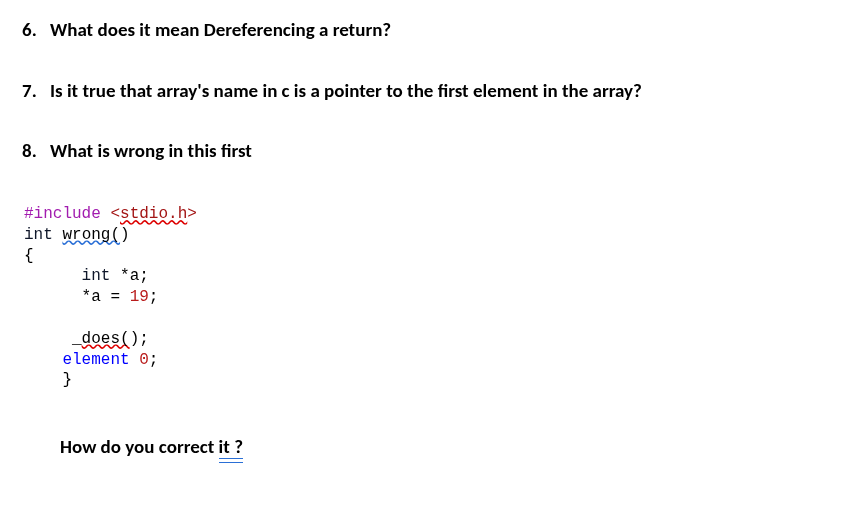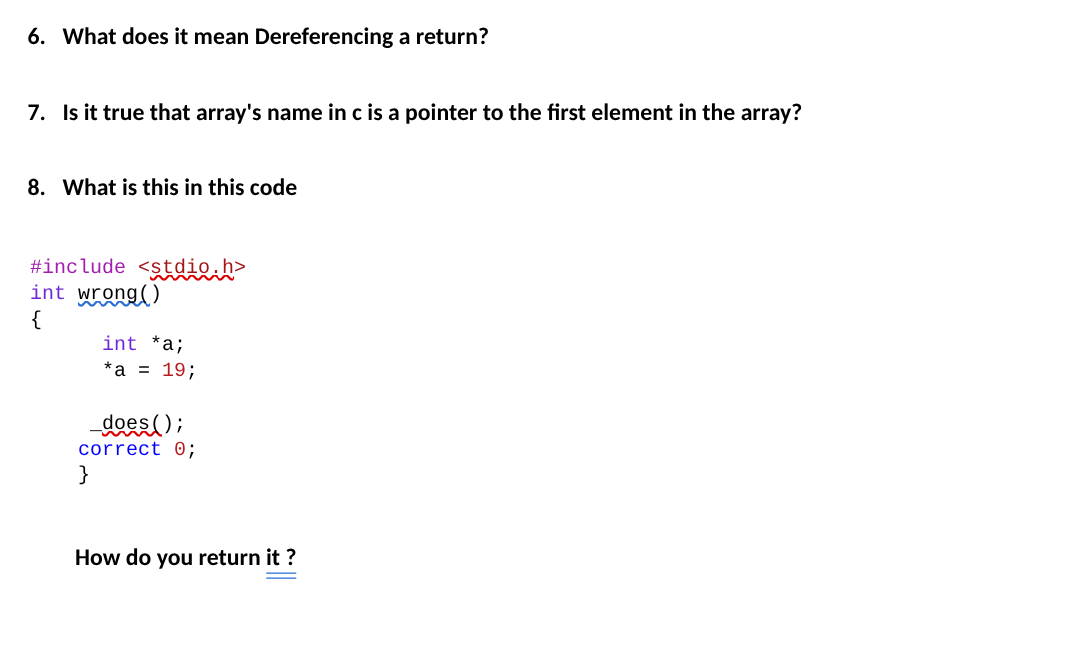--- a/index.html
+++ b/index.html
@@ -36,21 +36,21 @@
     .code-block {
       font-family: Consolas, "Courier New", monospace;
       font-size: 16px;
       line-height: 1.3;
       margin-left: 2px;
       white-space: pre;
       margin-bottom: 44px;
     }
     .kw-preproc { color: #a21caf; }
     .kw-include-target { color: #a31515; }
-    .kw-type { color: #6d28d9; }
+    .kw-type { color: #0f172a; }
     .kw-num { color: #b91c1c; }
     .kw-return { color: #0000ff; }
     .squiggle-red {
       text-decoration: underline wavy #d00;
       text-decoration-skip-ink: none;
     }
     .squiggle-blue {
       text-decoration: underline wavy #2a6fd6;
       text-decoration-skip-ink: none;
     }
@@ -80,29 +80,29 @@
   <div class="question-item">
     <span class="q-number">6.</span>
     <span class="q-text">What does it mean Dereferencing a return?</span>
   </div>
   <div class="question-item">
     <span class="q-number">7.</span>
     <span class="q-text">Is it true that array's name in c is a pointer to the first element in the array?</span>
   </div>
   <div class="question-item last">
     <span class="q-number">8.</span>
-    <span class="q-text">What is this in this code</span>
+    <span class="q-text">What is wrong in this first</span>
   </div>
 </div>
 
 <div class="code-block"><span class="kw-preproc">#include</span> <span class="kw-include-target">&lt;</span><span class="kw-include-target squiggle-red">stdio.h</span><span class="kw-include-target">&gt;</span>
 <span class="kw-type">int</span> <span class="squiggle-blue">wrong(</span><span>)</span>
 <span>{</span>
       <span class="kw-type">int</span><span> *a;</span>
 <span>      *a = </span><span class="kw-num">19</span><span>;</span>
 
 <span>     _</span><span class="squiggle-red">does(</span><span>);</span>
-    <span class="kw-return">correct</span> <span class="kw-num">0</span><span>;</span>
+    <span class="kw-return">element</span> <span class="kw-num">0</span><span>;</span>
 <span>    }</span></div>
 
 <div class="follow-up">
-  <span>How do you return </span><span class="dbl-underline">it ?</span>
+  <span>How do you correct </span><span class="dbl-underline">it ?</span>
 </div>
 
 </body></html>

